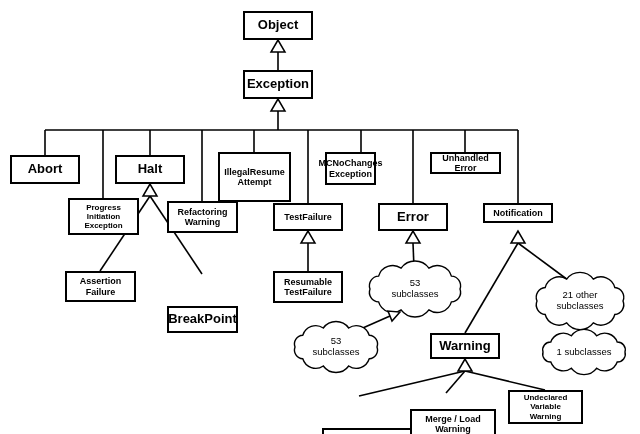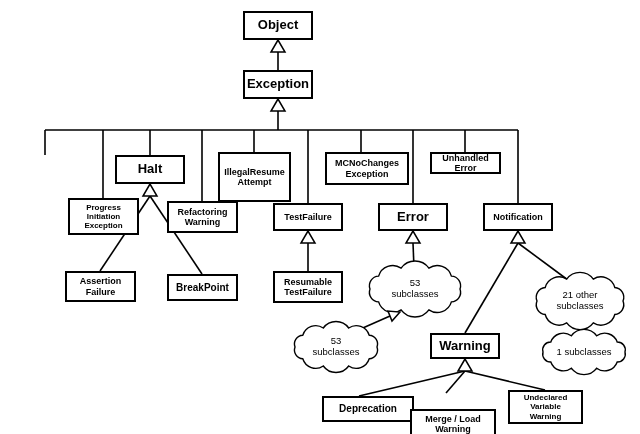--- a/index.html
+++ b/index.html
@@ -6,21 +6,21 @@
   body{width:640px;height:434px;font-family:"Liberation Sans",sans-serif;}
   .diagram{position:relative;width:640px;height:434px;background:#fff;overflow:hidden;}
   .diagram svg{position:absolute;left:0;top:0;width:640px;height:434px;}
   .bx{
     position:absolute;box-sizing:border-box;
     background:#fff;border:2px solid #000;
     display:flex;align-items:center;justify-content:center;
     text-align:center;font-weight:bold;font-size:13px;line-height:1.15;
     white-space:pre-line;color:#000;z-index:2;
   }
-  .bx.md{font-size:10px;}
+  .bx.md{font-size:13px;margin-top:32px;}
   .bx.sm{font-size:9px;}
   .bx.xs{font-size:8px;}
   .cl{
     position:absolute;text-align:center;font-size:9.5px;line-height:1.2;
     white-space:pre-line;color:#000;z-index:3;font-weight:normal;
   }
   .edges line{stroke:#000;stroke-width:1.6;}
   .arrows polygon{fill:#fff;stroke:#000;stroke-width:1.5;}
   .clouds path{fill:#fff;stroke:#000;stroke-width:1.4;}
 </style>
@@ -69,35 +69,36 @@
       <polygon points="308,231 301,243 315,243"></polygon>
       <polygon points="413,231 406,243 420,243"></polygon>
       <polygon points="518,231 511,243 525,243"></polygon>
       <polygon points="465,359 458,371 472,371"></polygon>
       <polygon points="400,312 392,321 388,311"></polygon>
     </g>
   </svg>
 
   <div class="bx" style="left:243px;top:11px;width:70px;height:29px">Object</div>
   <div class="bx" style="left:243px;top:70px;width:70px;height:29px">Exception</div>
+  <div class="bx" style="left:10px;top:155px;width:70px;height:29px">Abort</div>
   <div class="bx" style="left:115px;top:155px;width:70px;height:29px">Halt</div>
   <div class="bx sm" style="left:218px;top:152px;width:73px;height:50px">IllegalResume
 Attempt</div>
-  <div class="bx sm" style="left:325px;top:152px;width:84px;height:33px">MCNoChanges
+  <div class="bx sm" style="left:325px;top:152px;width:51px;height:33px">MCNoChanges
 Exception</div>
   <div class="bx sm" style="left:430px;top:152px;width:71px;height:22px">Unhandled
 Error</div>
   <div class="bx xs" style="left:68px;top:198px;width:71px;height:37px">Progress
 Initiation
 Exception</div>
   <div class="bx sm" style="left:167px;top:201px;width:71px;height:32px">Refactoring
 Warning</div>
   <div class="bx sm" style="left:273px;top:203px;width:70px;height:28px">TestFailure</div>
   <div class="bx" style="left:378px;top:203px;width:70px;height:28px">Error</div>
-  <div class="bx sm" style="left:483px;top:203px;width:70px;height:28px">Notification</div>
+  <div class="bx sm" style="left:483px;top:203px;width:70px;height:20px">Notification</div>
   <div class="bx sm" style="left:65px;top:271px;width:71px;height:31px">Assertion
 Failure</div>
   <div class="bx md" style="left:167px;top:274px;width:71px;height:27px">BreakPoint</div>
   <div class="bx sm" style="left:273px;top:271px;width:70px;height:32px">Resumable
 TestFailure</div>
   <div class="bx" style="left:430px;top:333px;width:70px;height:26px">Warning</div>
   <div class="bx md" style="left:322px;top:396px;width:92px;height:26px">Deprecation</div>
   <div class="bx sm" style="left:410px;top:409px;width:86px;height:30px">Merge / Load
 Warning</div>
   <div class="bx xs" style="left:508px;top:390px;width:75px;height:34px">Undeclared

